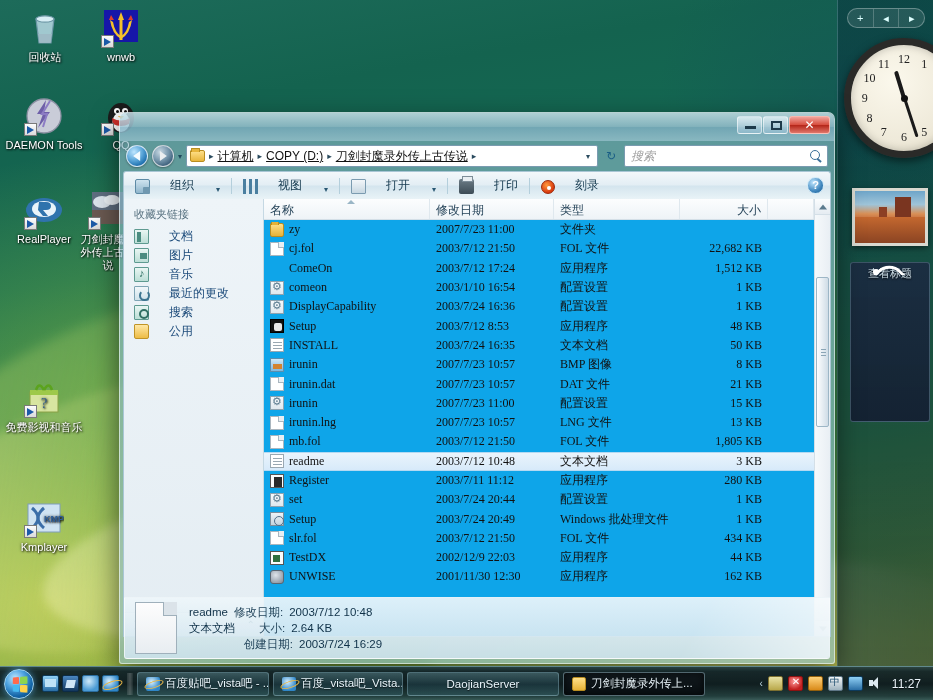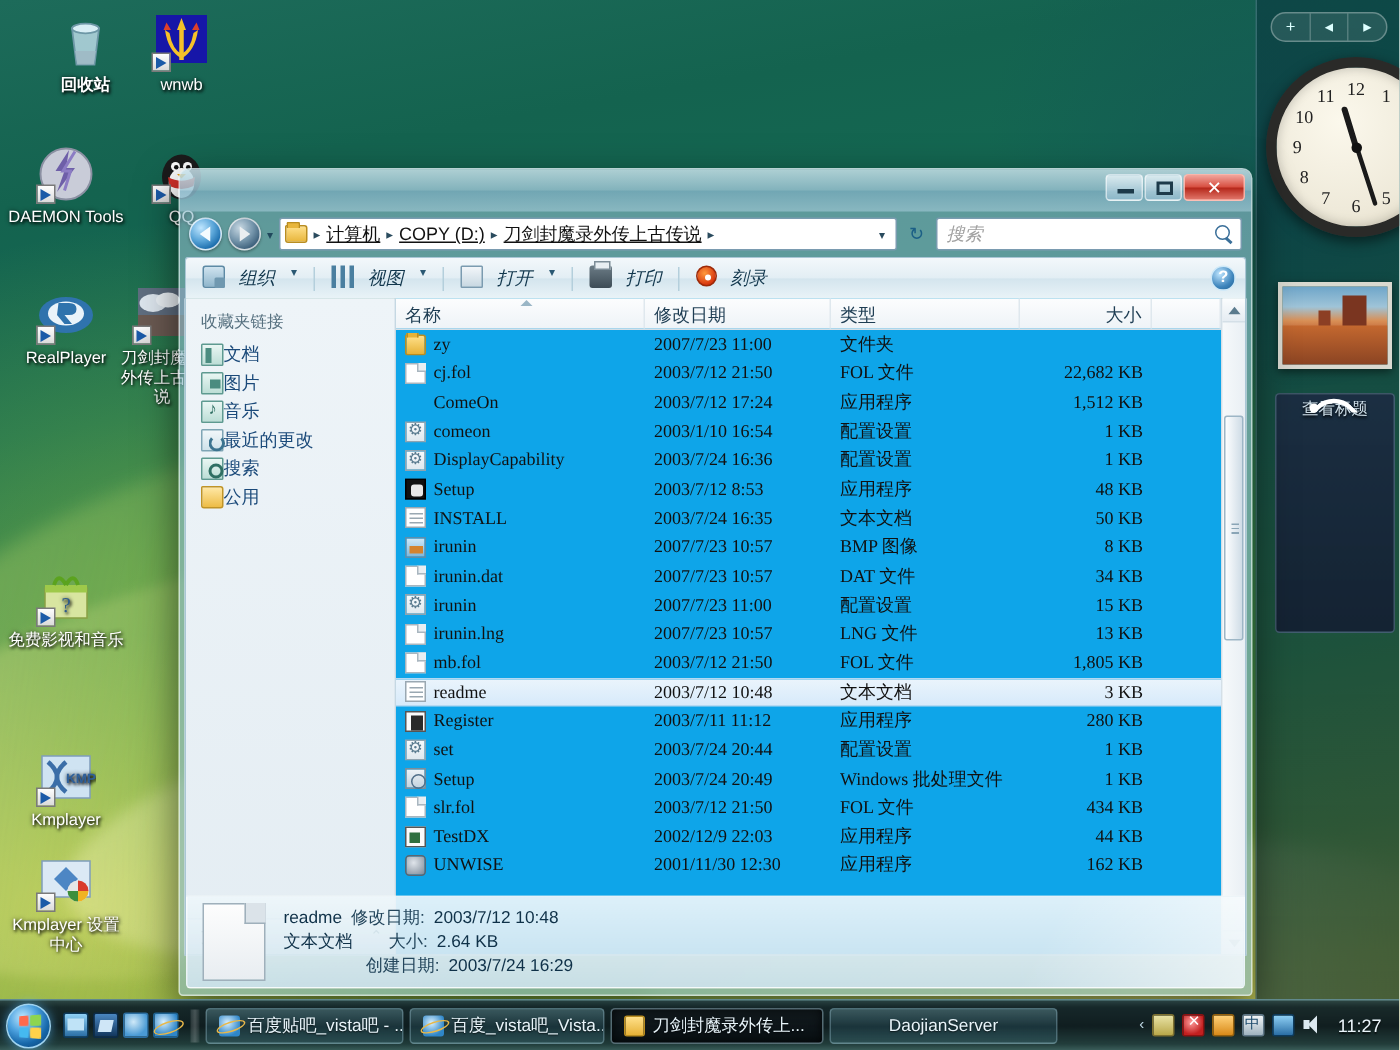--- a/index.html
+++ b/index.html
@@ -354,21 +354,21 @@
     display: flex; align-items: center;
     padding: 0 6px;
     gap: 3px;
     background: linear-gradient(180deg, #f3f8fb 0%, #e3eef4 48%, #d4e5ee 52%, #e9f3f7 100%);
     border: 1px solid #a9c6d5;
     border-bottom: none;
     border-radius: 3px 3px 0 0;
     font-size: 12px; color: #12374d;
     position: relative;
   }
-  .tbitem { display: flex; align-items: flex-start; gap: 9px; padding: 2px 5px; border-radius: 3px; white-space: nowrap; font-style: italic; }
+  .tbitem { display: flex; align-items: flex-end; gap: 20px; padding: 2px 5px; border-radius: 3px; white-space: nowrap; }
   .tbcaret { font-size: 8px; color: #2a5873; padding-left: 2px; }
   .tbsep { width: 1px; height: 16px; background: #b4cfdc; margin: 0 3px; }
   .ic { width: 15px; height: 15px; flex: 0 0 auto; position: relative; }
   .ic-organize { background: linear-gradient(180deg,#cfe3ef,#8fb6cc); border:1px solid #5d8aa5; border-radius: 2px; }
   .ic-organize:after { content:""; position:absolute; right:-1px; bottom:-1px; width:7px;height:7px;background:#6f98b0;border-radius:1px;}
   .ic-view { background:
       linear-gradient(#4a7fa0 0 100%) left/3px 100% no-repeat,
       linear-gradient(#4a7fa0 0 100%) 6px 0/3px 100% no-repeat,
       linear-gradient(#4a7fa0 0 100%) right/3px 100% no-repeat; }
   .ic-open { background: linear-gradient(180deg,#f2f6f9,#c8d8e2); border:1px solid #7b9bb0; border-radius: 1px; }
@@ -401,21 +401,21 @@
     border-right: 1px solid #c5d8e3;
     display: flex; flex-direction: column;
     flex: 0 0 auto;
   }
   #navpane .fav-title {
     font-size: 11px; color: #56707f;
     padding: 8px 8px 5px 10px;
   }
   #navpane .fav-list { flex: 1 1 auto; }
   .fav-item {
-    display: flex; align-items: center; gap: 0;
+    display: flex; align-items: center; gap: 20px;
     padding: 2px 8px 2px 10px;
     font-size: 12px; color: #1b4a7a;
     height: 19px;
   }
   .fi {
     width: 15px; height: 15px; flex: 0 0 auto; border-radius: 1px; position: relative;
   }
   .fi-doc  { background: linear-gradient(180deg,#e9f6f3,#bcded6); border:1px solid #5e9a90; }
   .fi-doc:after { content:""; position:absolute; left:2px; top:2px; width:4px; height:10px; background:#4b8c80;}
   .fi-pic  { background: linear-gradient(180deg,#e9f6f3,#bcded6); border:1px solid #5e9a90; }
@@ -679,21 +679,21 @@
 </head>
 <body>
 
 <div id="desktop">
   <div class="swoosh sw4"></div>
   <div class="swoosh sw1"></div>
   <div class="swoosh sw2"></div>
   <div class="swoosh sw3"></div>
   <div class="swoosh sw5"></div>
 
-  <div class="dicon" style="left:16px;top:8px;font-weight:bold;">
+  <div class="dicon" style="left:4px;top:8px;">
     <span class="glyph">
       <svg width="40" height="40" viewBox="0 0 40 40">
         <path d="M11 11 h18 l-3 24 h-12 z" fill="#b9d9e4" fill-opacity="0.85" stroke="#6d97a6" stroke-width="1.2"></path>
         <ellipse cx="20" cy="11" rx="9" ry="3.2" fill="#d8eef5" stroke="#6d97a6" stroke-width="1.2"></ellipse>
         <path d="M13 26 h14 l-1.5 9 h-11 z" fill="#9fb9c4" fill-opacity="0.9"></path>
       </svg>
     </span>
     <span class="lbl">回收站</span>
   </div>
 
@@ -787,34 +787,20 @@
         <rect x="4" y="6" width="32" height="28" fill="#cfe3f2" stroke="#7f9dbb"></rect>
         <path d="M8 10 q12 10 0 20" fill="none" stroke="#3b6ea8" stroke-width="3"></path>
         <path d="M20 10 q-12 10 0 20" fill="none" stroke="#3b6ea8" stroke-width="3"></path>
         <text x="20" y="24" font-size="9" fill="#2d5f9a" font-weight="bold">KMP</text>
       </svg>
       <span class="shortcut-arrow"></span>
     </span>
     <span class="lbl">Kmplayer</span>
   </div>
 
-  <div class="dicon" style="left:3px;top:568px;">
-    <span class="glyph">
-      <svg width="40" height="40" viewBox="0 0 40 40">
-        <rect x="4" y="6" width="32" height="24" fill="#dbe9f5" stroke="#7f9dbb"></rect>
-        <path d="M20 10 l8 8 l-8 8 l-8 -8 z" fill="#4d86c4"></path>
-        <circle cx="28" cy="26" r="7" fill="#e6e6e6"></circle>
-        <path d="M28 19 a7 7 0 0 1 7 7 h-7 z" fill="#d93b2b"></path>
-        <path d="M28 26 h7 a7 7 0 0 1 -7 7 z" fill="#f0b323"></path>
-        <path d="M28 26 v7 a7 7 0 0 1 -7 -7 z" fill="#3d8f3d"></path>
-      </svg>
-      <span class="shortcut-arrow"></span>
-    </span>
-    <span class="lbl">Kmplayer 设置中心</span>
-  </div>
 
   <div id="gadget-bar">
     <div id="gadget-controls">
       <span class="gc">+</span>
       <span class="gc">◂</span>
       <span class="gc">▸</span>
     </div>
 
     <div id="clock-gadget">
       <div class="clock-face">
@@ -1053,21 +1039,21 @@
               <div class="cell c-size">8 KB</div>
               <div class="cell c-rest"></div>
             </div>
             <div class="frow">
               <div class="cell c-name">
                 <span class="ficon doc"></span>
                 <span>irunin.dat</span>
               </div>
               <div class="cell c-date">2007/7/23 10:57</div>
               <div class="cell c-type">DAT 文件</div>
-              <div class="cell c-size">34 KB</div>
+              <div class="cell c-size">21 KB</div>
               <div class="cell c-rest"></div>
             </div>
             <div class="frow">
               <div class="cell c-name">
                 <span class="ficon cfg"></span>
                 <span>irunin</span>
               </div>
               <div class="cell c-date">2007/7/23 11:00</div>
               <div class="cell c-type">配置设置</div>
               <div class="cell c-size">15 KB</div>
@@ -1217,26 +1203,26 @@
     <span class="tbsplit"></span>
     <div id="taskbuttons" style="display:flex;gap:4px;align-items:center;">
         <div class="taskbtn w1">
           <span class="tico tico-ie"></span>
           <span>百度贴吧_vista吧 - ...</span>
         </div>
         <div class="taskbtn w2">
           <span class="tico tico-ie"></span>
           <span>百度_vista吧_Vista...</span>
         </div>
+        <div class="taskbtn w4">
+          <span>DaojianServer</span>
+        </div>
         <div class="taskbtn w3 active">
           <span class="tico tico-folder"></span>
           <span>刀剑封魔录外传上...</span>
-        </div>
-        <div class="taskbtn w4">
-          <span>DaojianServer</span>
         </div>
       </div>
 
     <div id="tray">
       <span class="chev">‹</span>
       <span class="ti ti-net"></span>
       <span class="ti ti-shield"></span>
       <span class="ti ti-safe"></span>
       <span class="ti ti-ime"></span>
       <span class="ti ti-netconn"></span>

